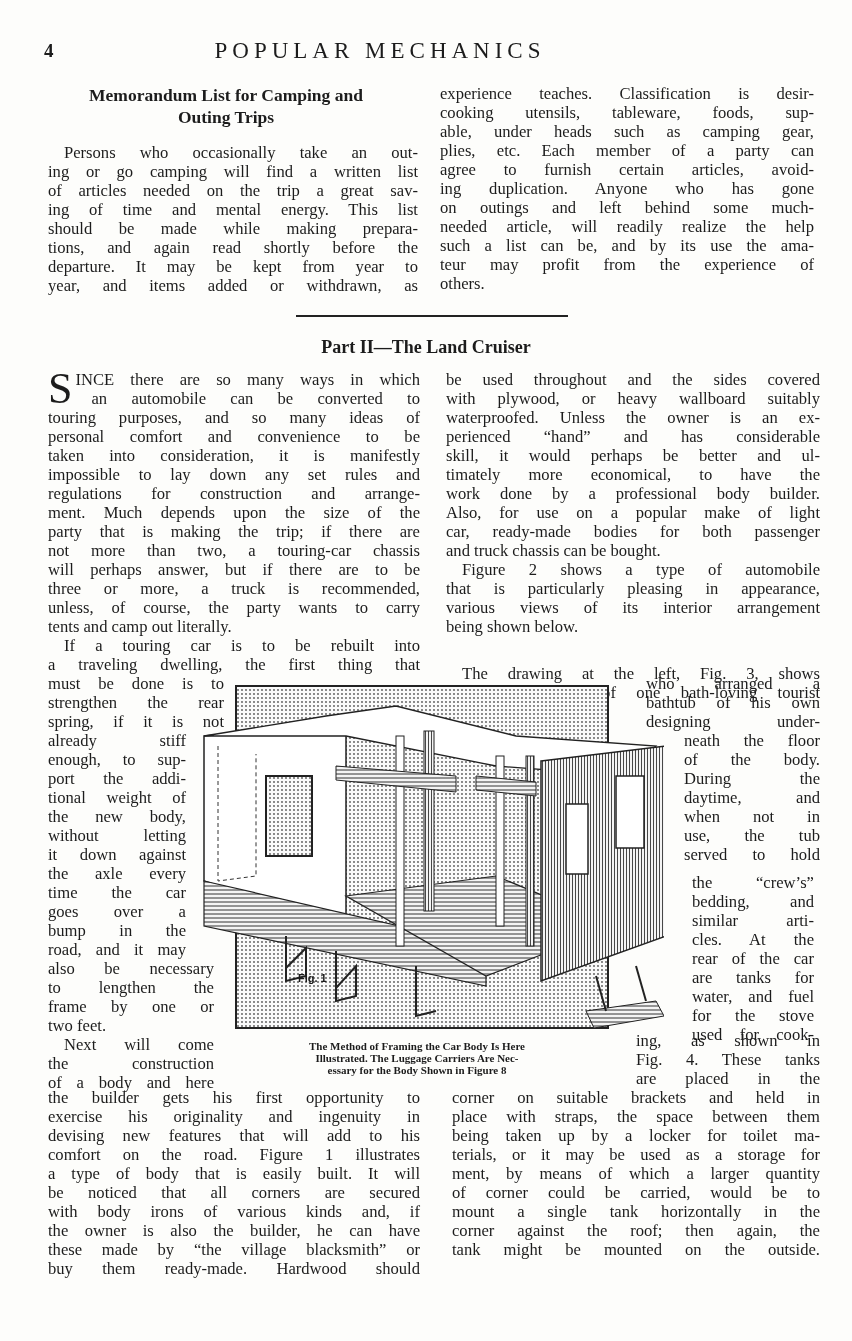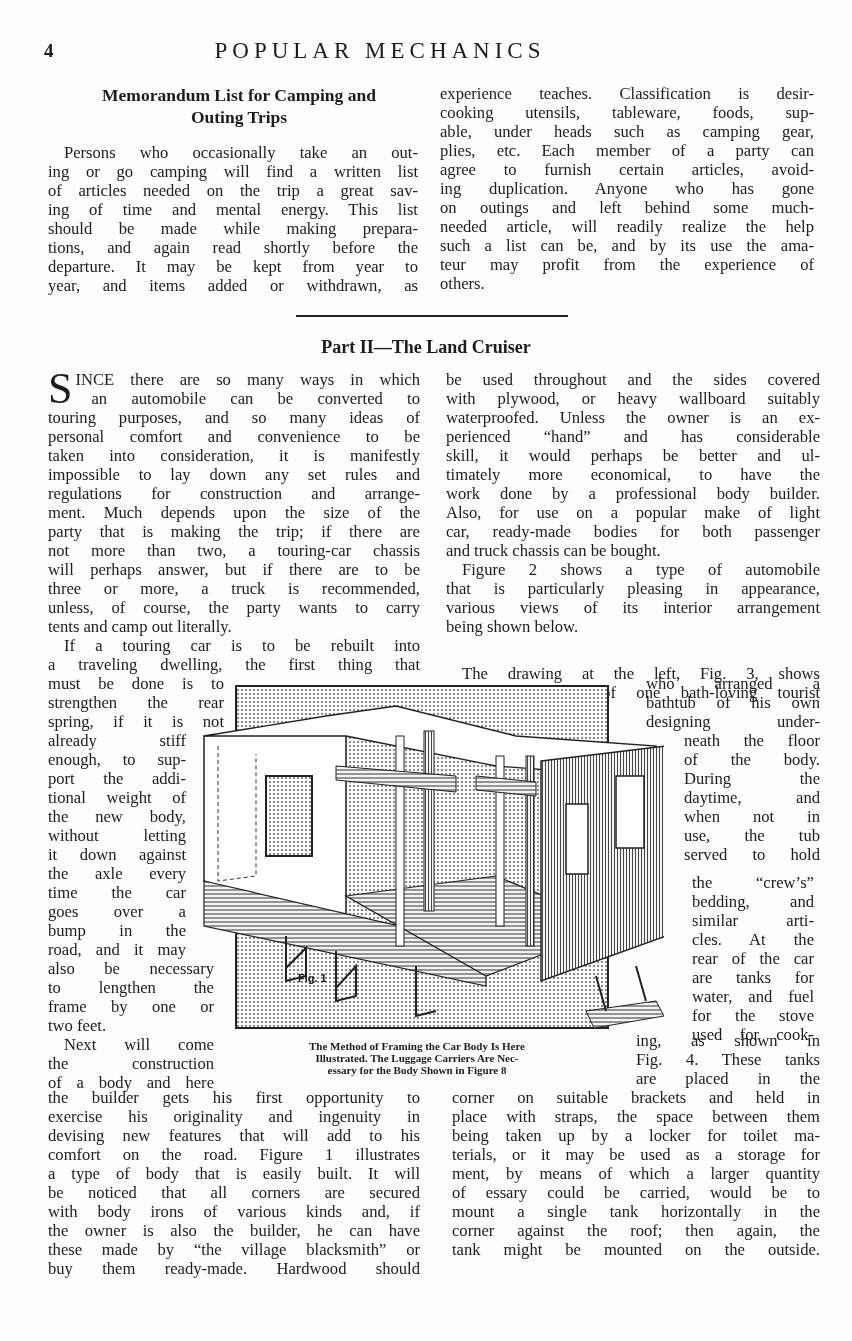--- a/index.html
+++ b/index.html
@@ -21,21 +21,21 @@
   .caption { position: absolute; left: 237px; top: 1040px; width: 360px; text-align: center; font-weight: bold; font-size: 11px; line-height: 12px; }
   .fig { position: absolute; left: 196px; top: 676px; width: 468px; height: 380px; }
   .fig-label { position: absolute; left: 298px; top: 972px; font-family: "Liberation Sans", sans-serif; font-weight: bold; font-size: 11px; }
 </style>
 </head>
 <body>
 
 <div class="abs folio">4</div>
 <div class="abs running-head">POPULAR MECHANICS</div>
 
-<div class="col" style="left:60px; top:84px; width:358px;">
+<div class="col" style="left:47px; top:84px; width:358px;">
   <div class="hd">Memorandum List for Camping and</div>
   <div class="hd">Outing Trips</div>
 </div>
 <div class="col" id="memo-left" style="left:48px; top:143px; width:370px; padding-left:0;">
     <span class="line" style="text-indent: 16px;">Persons who occasionally take an out-</span>
     <span class="line">ing or go camping will find a written list</span>
     <span class="line">of articles needed on the trip a great sav-</span>
     <span class="line">ing of time and mental energy.  This list</span>
     <span class="line">should be made while making prepara-</span>
     <span class="line">tions, and again read shortly before the</span>
@@ -168,21 +168,21 @@
     <span class="line">ing, as shown in</span>
     <span class="line">Fig. 4.  These tanks</span>
     <span class="line">are placed in the</span>
   </div>
 <div class="col" id="arb" style="left:452px; top:1088px; width:368px;">
     <span class="line">corner on suitable brackets and held in</span>
     <span class="line">place with straps, the space between them</span>
     <span class="line">being taken up by a locker for toilet ma-</span>
     <span class="line">terials, or it may be used as a storage for</span>
     <span class="line">ment, by means of which a larger quantity</span>
-    <span class="line">of essary could be carried, would be to</span>
+    <span class="line">of corner could be carried, would be to</span>
     <span class="line">mount a single tank horizontally in the</span>
     <span class="line">corner against the roof; then again, the</span>
     <span class="line">tank might be mounted on the outside.</span>
   </div>
 
 <svg class="fig" viewBox="0 0 468 380">
   <defs>
     <pattern id="dots" width="4" height="4" patternUnits="userSpaceOnUse">
       <rect width="4" height="4" fill="#fafafa"></rect>
       <circle cx="2" cy="2" r="0.9" fill="#555"></circle>

